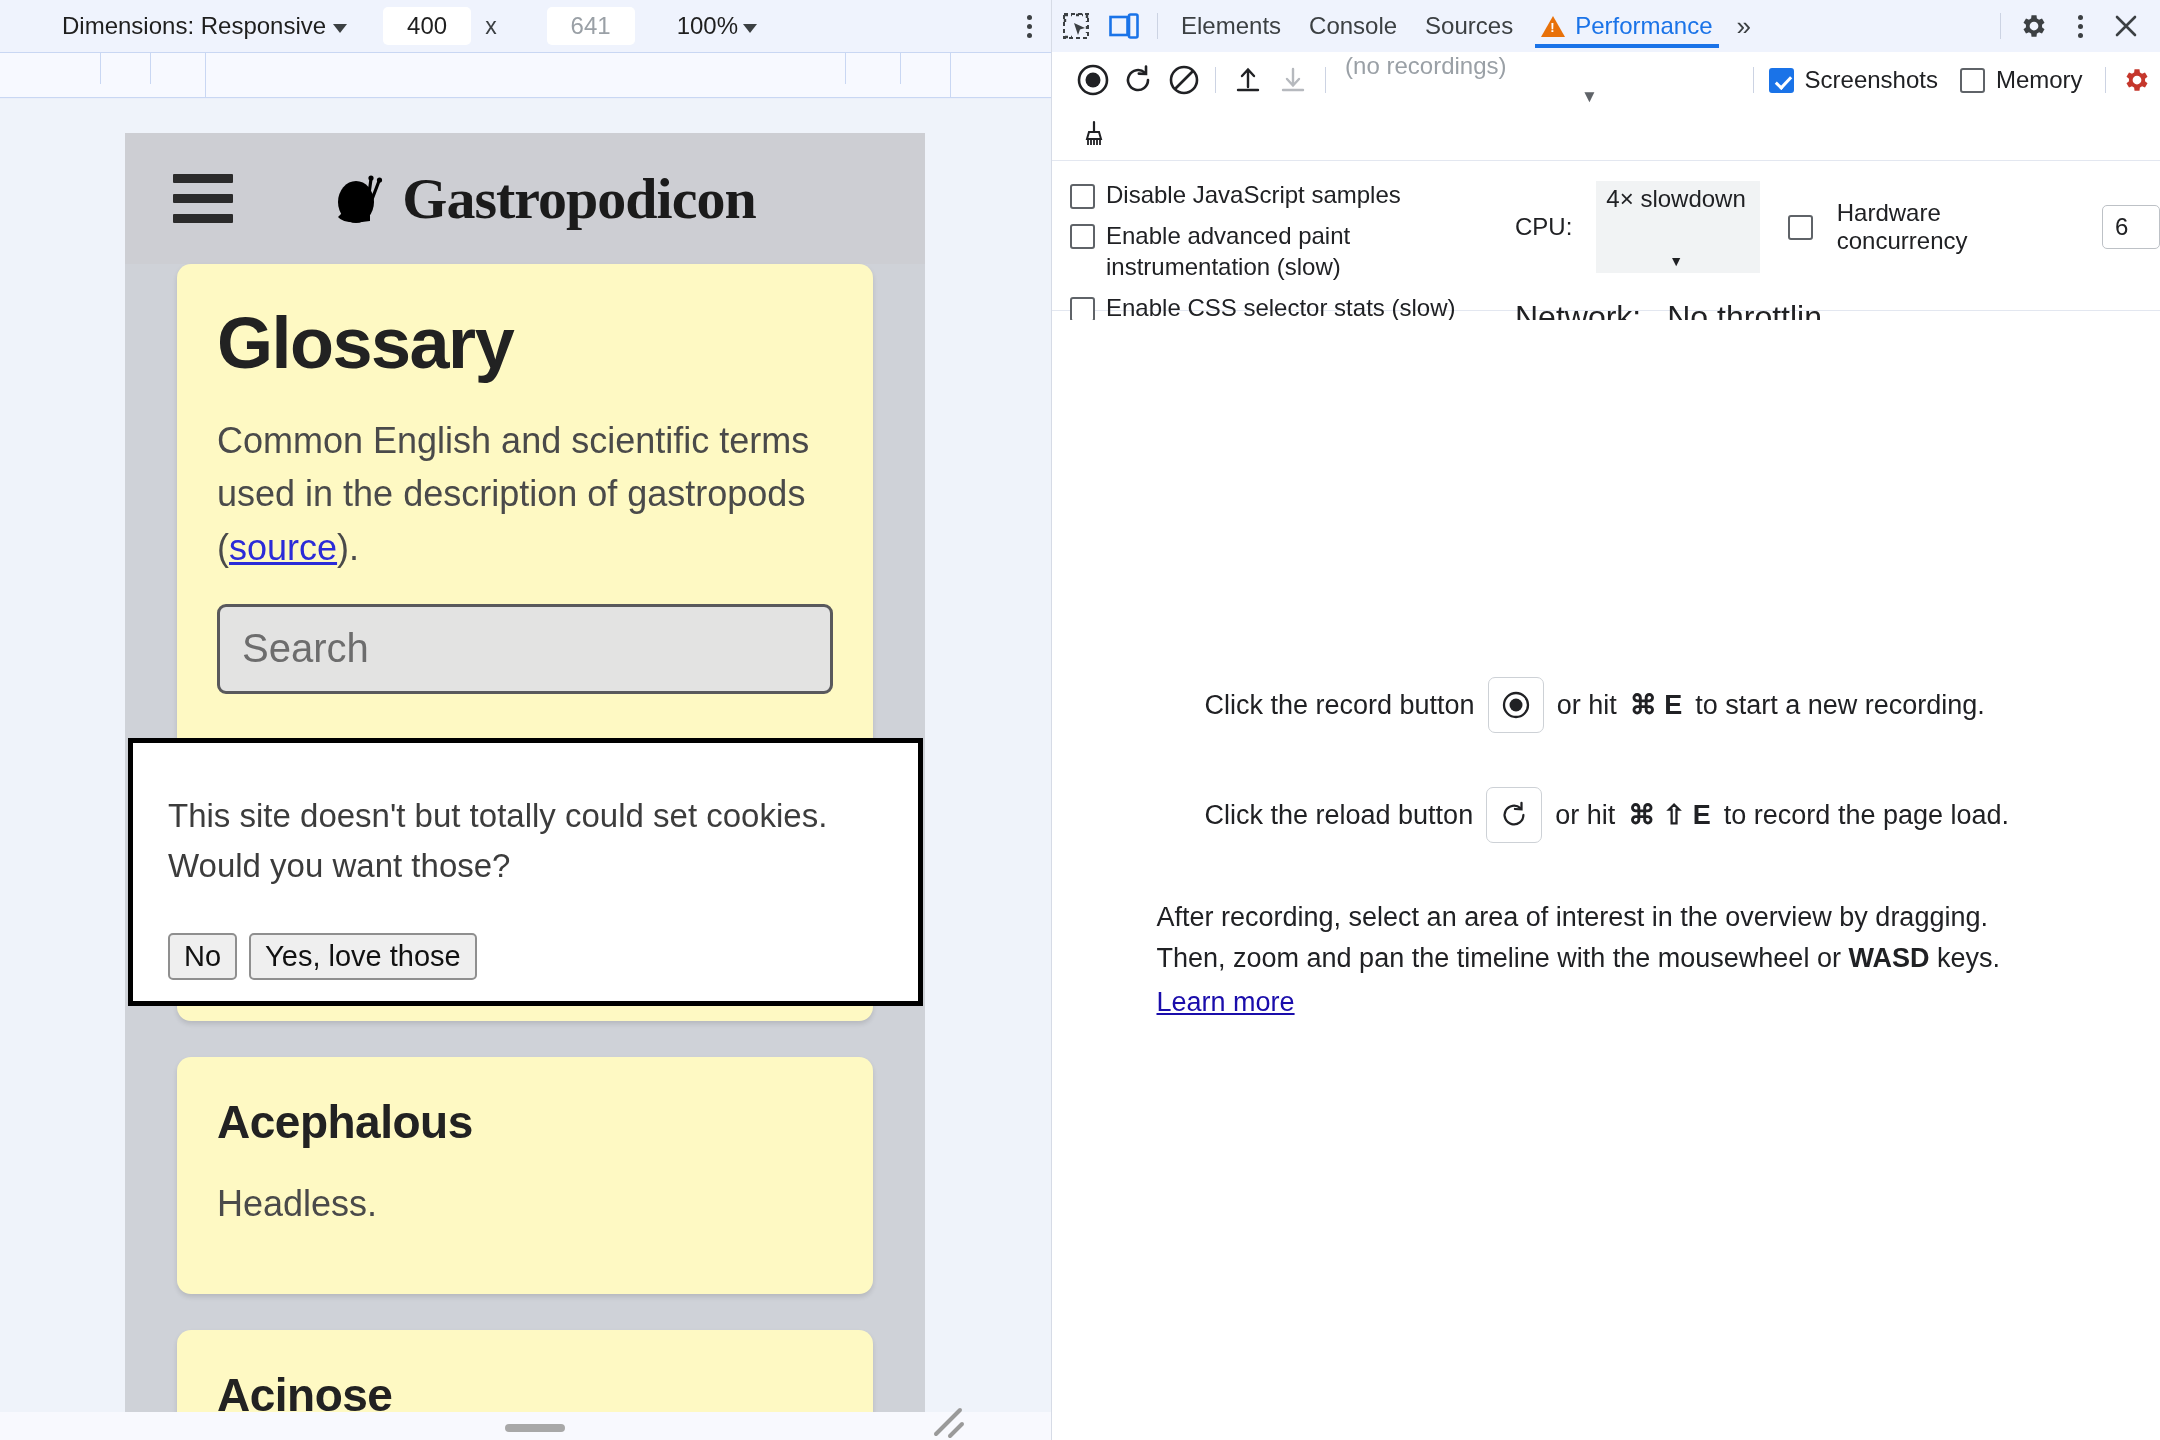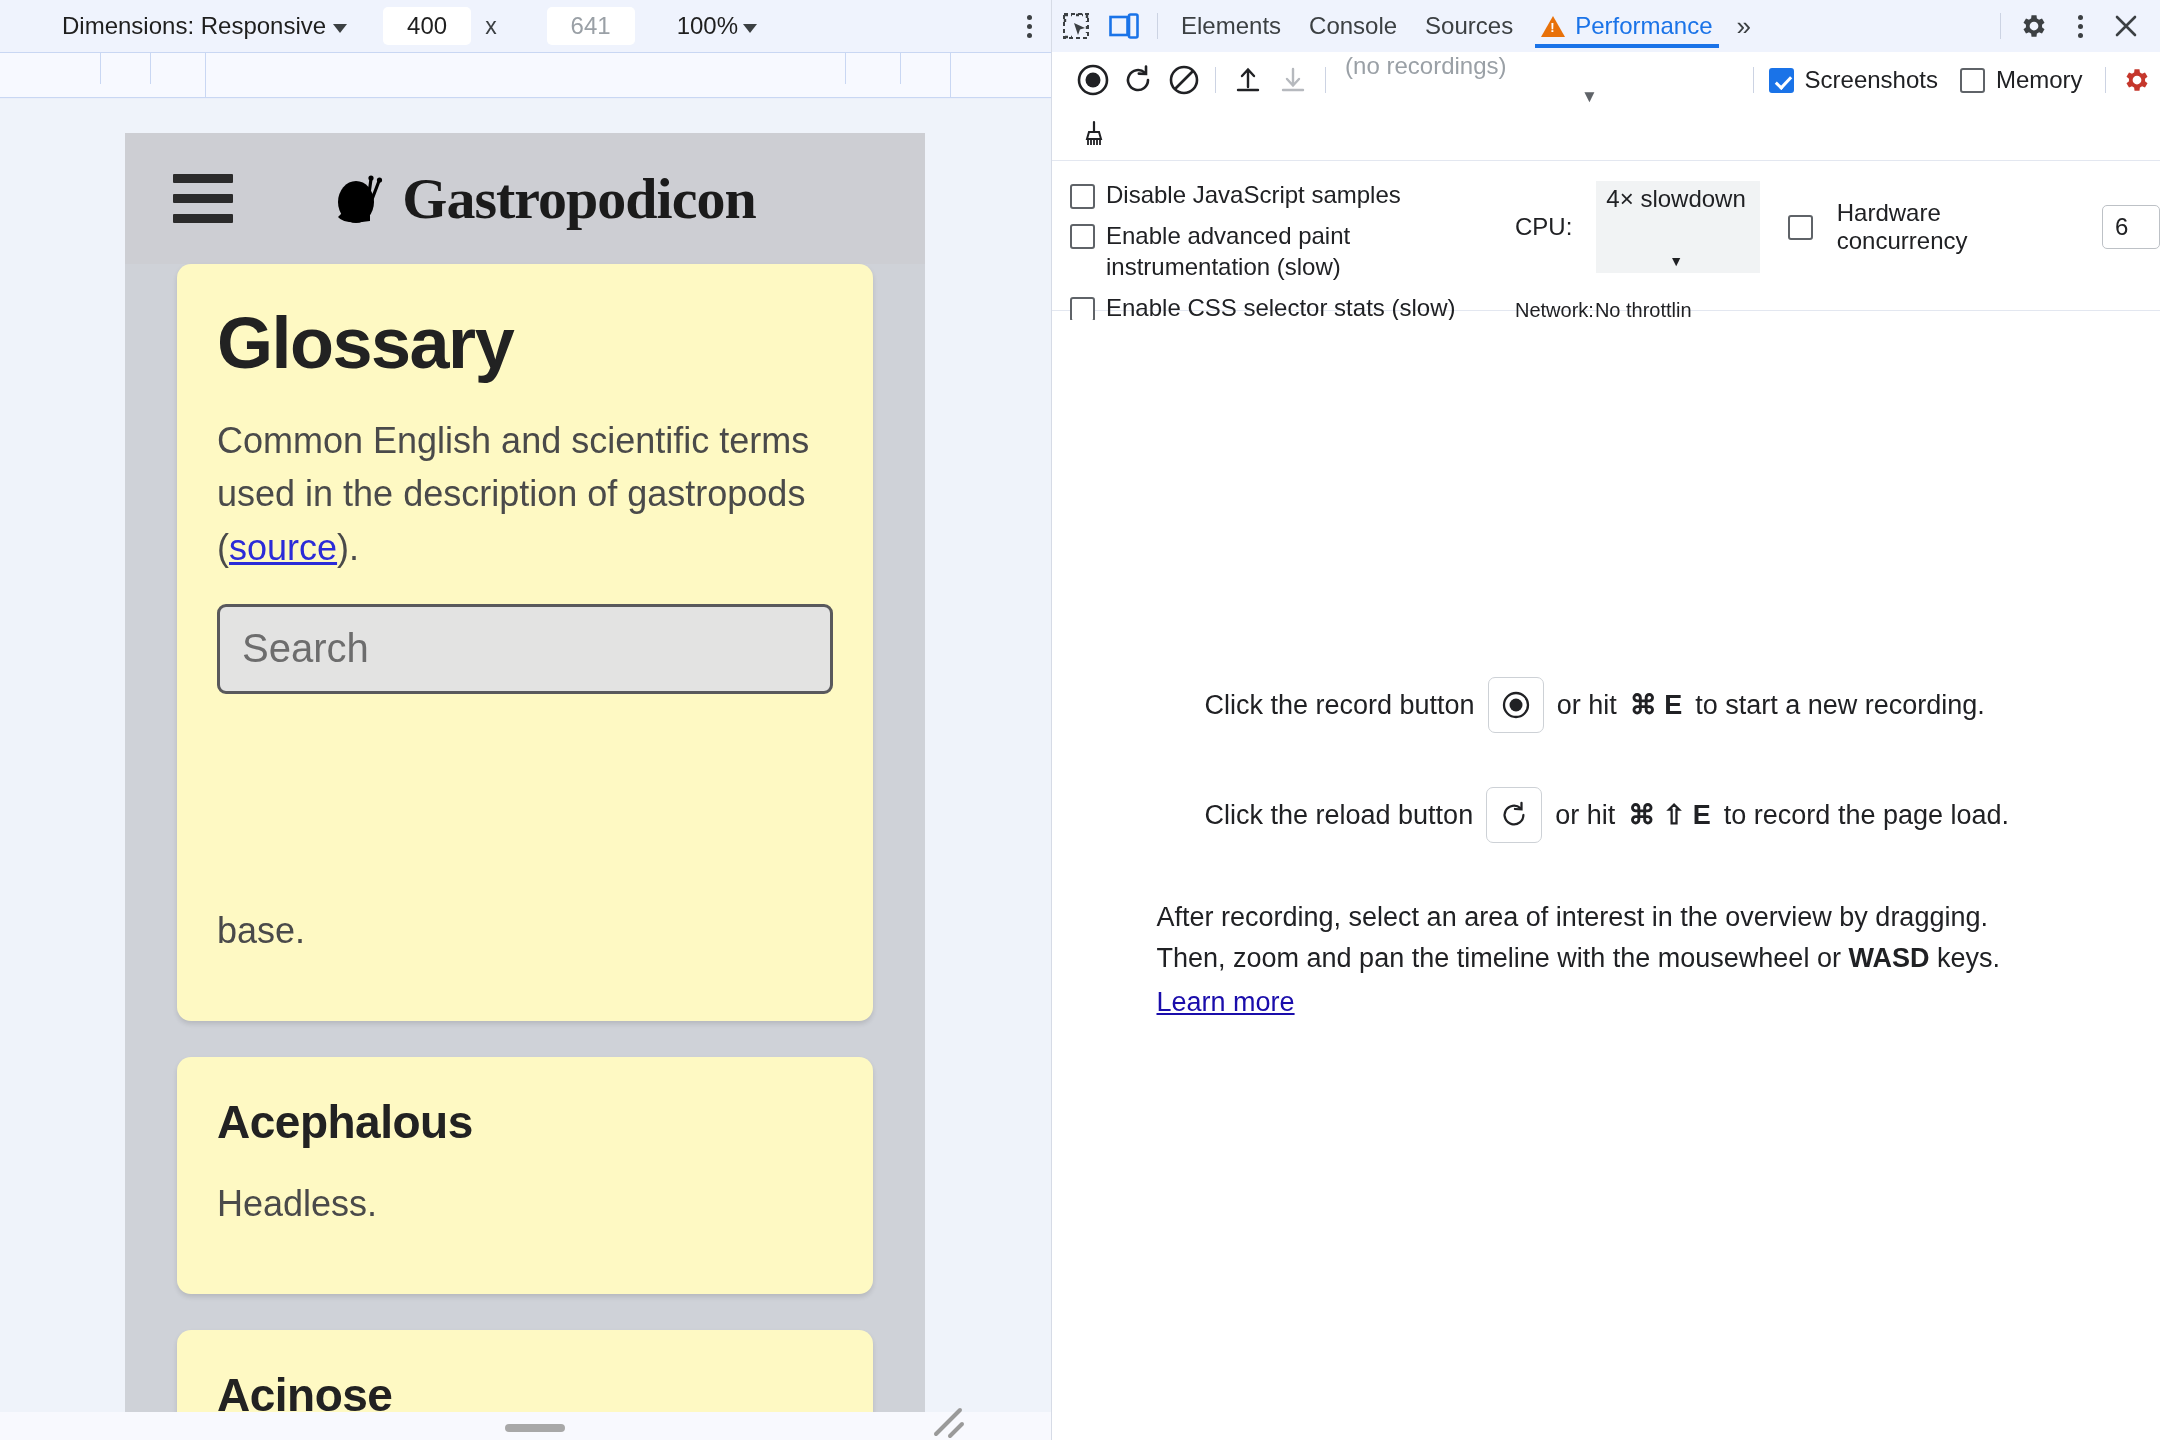--- a/index.html
+++ b/index.html
@@ -276,21 +276,21 @@
     flex-direction: column;
   }
   .hc-input {
     width: 60px; height: 44px;
     border: 1px solid #bdc1c6; border-radius: 5px;
     background: #ffffff;
     font-size: 24px; color: #202124;
     display: flex; align-items: center; padding-left: 12px;
     margin-left: 10px;
   }
-  .net-row { display: flex; align-items: flex-start; gap: 1px; font-size: 20px; color: #202124; margin-top: 26px; }
+  .net-row { display: flex; align-items: flex-start; gap: 26px; font-size: 32px; color: #202124; margin-top: 26px; }
 
   
   .perf-landing {
     position: absolute; left: 0; top: 320px;
     width: 1109px; height: 1120px;
     background: #ffffff;
     display: flex; flex-direction: column;
     align-items: center; justify-content: center;
     padding-bottom: 60px;
   }
@@ -389,20 +389,28 @@
 
             <div class="card">
               <h2>Acinose</h2>
             </div>
           </div>
 
         </div>
 
       </div>
 
+      <div class="cookie-modal">
+        <p>This site doesn't but totally could set cookies.</p>
+        <p>Would you want those?</p>
+        <div class="cookie-btns">
+          <button>No</button>
+          <button>Yes, love those</button>
+        </div>
+      </div>
     </div>
 
     <div class="pane-bottom-strip"></div>
     <div class="scroll-pill"></div>
     <div class="handle-corner">
       <svg width="36" height="36" viewBox="0 0 36 36">
         <path d="M6 30 L30 6" stroke="#9a9a9a" stroke-width="4" stroke-linecap="round"></path>
         <path d="M20 32 L32 20" stroke="#9a9a9a" stroke-width="4" stroke-linecap="round"></path>
       </svg>
     </div>

